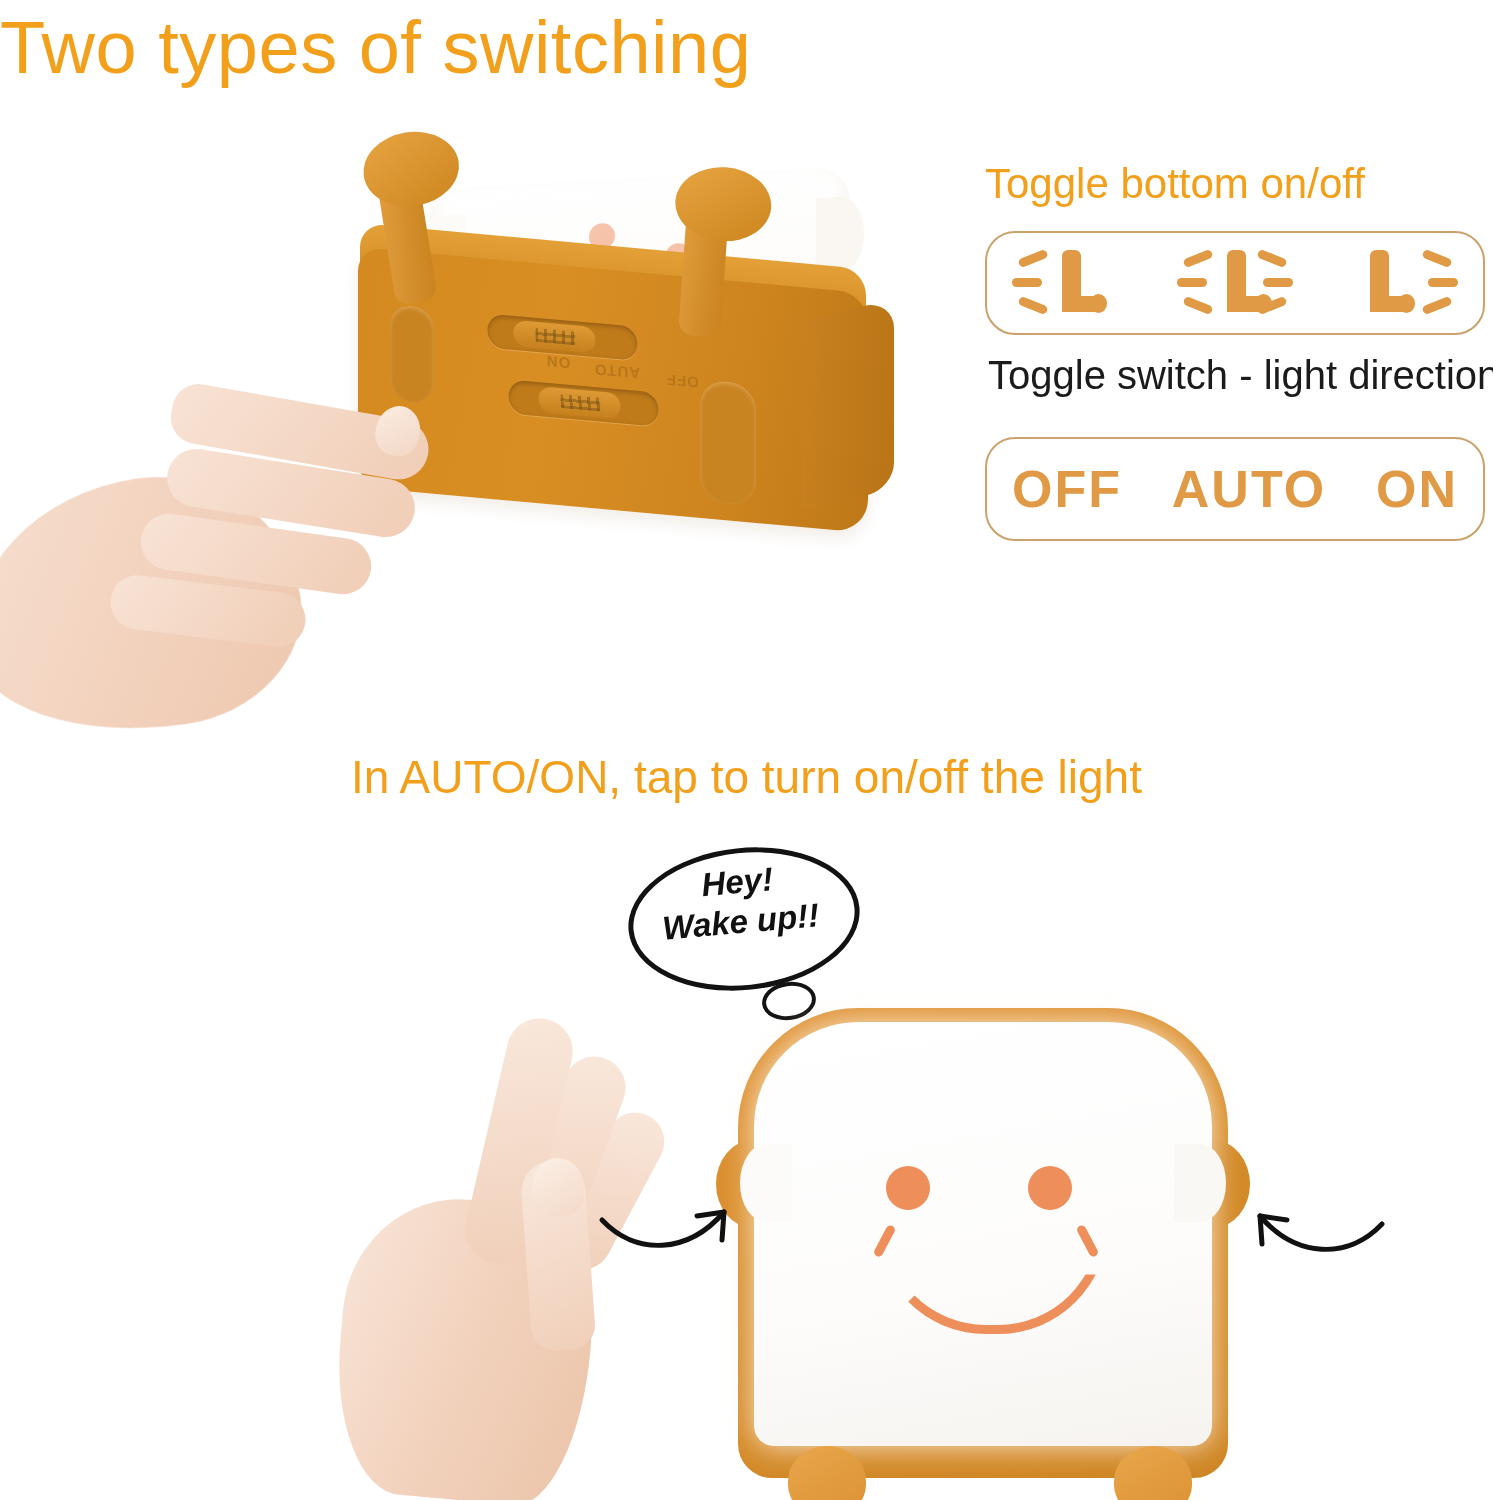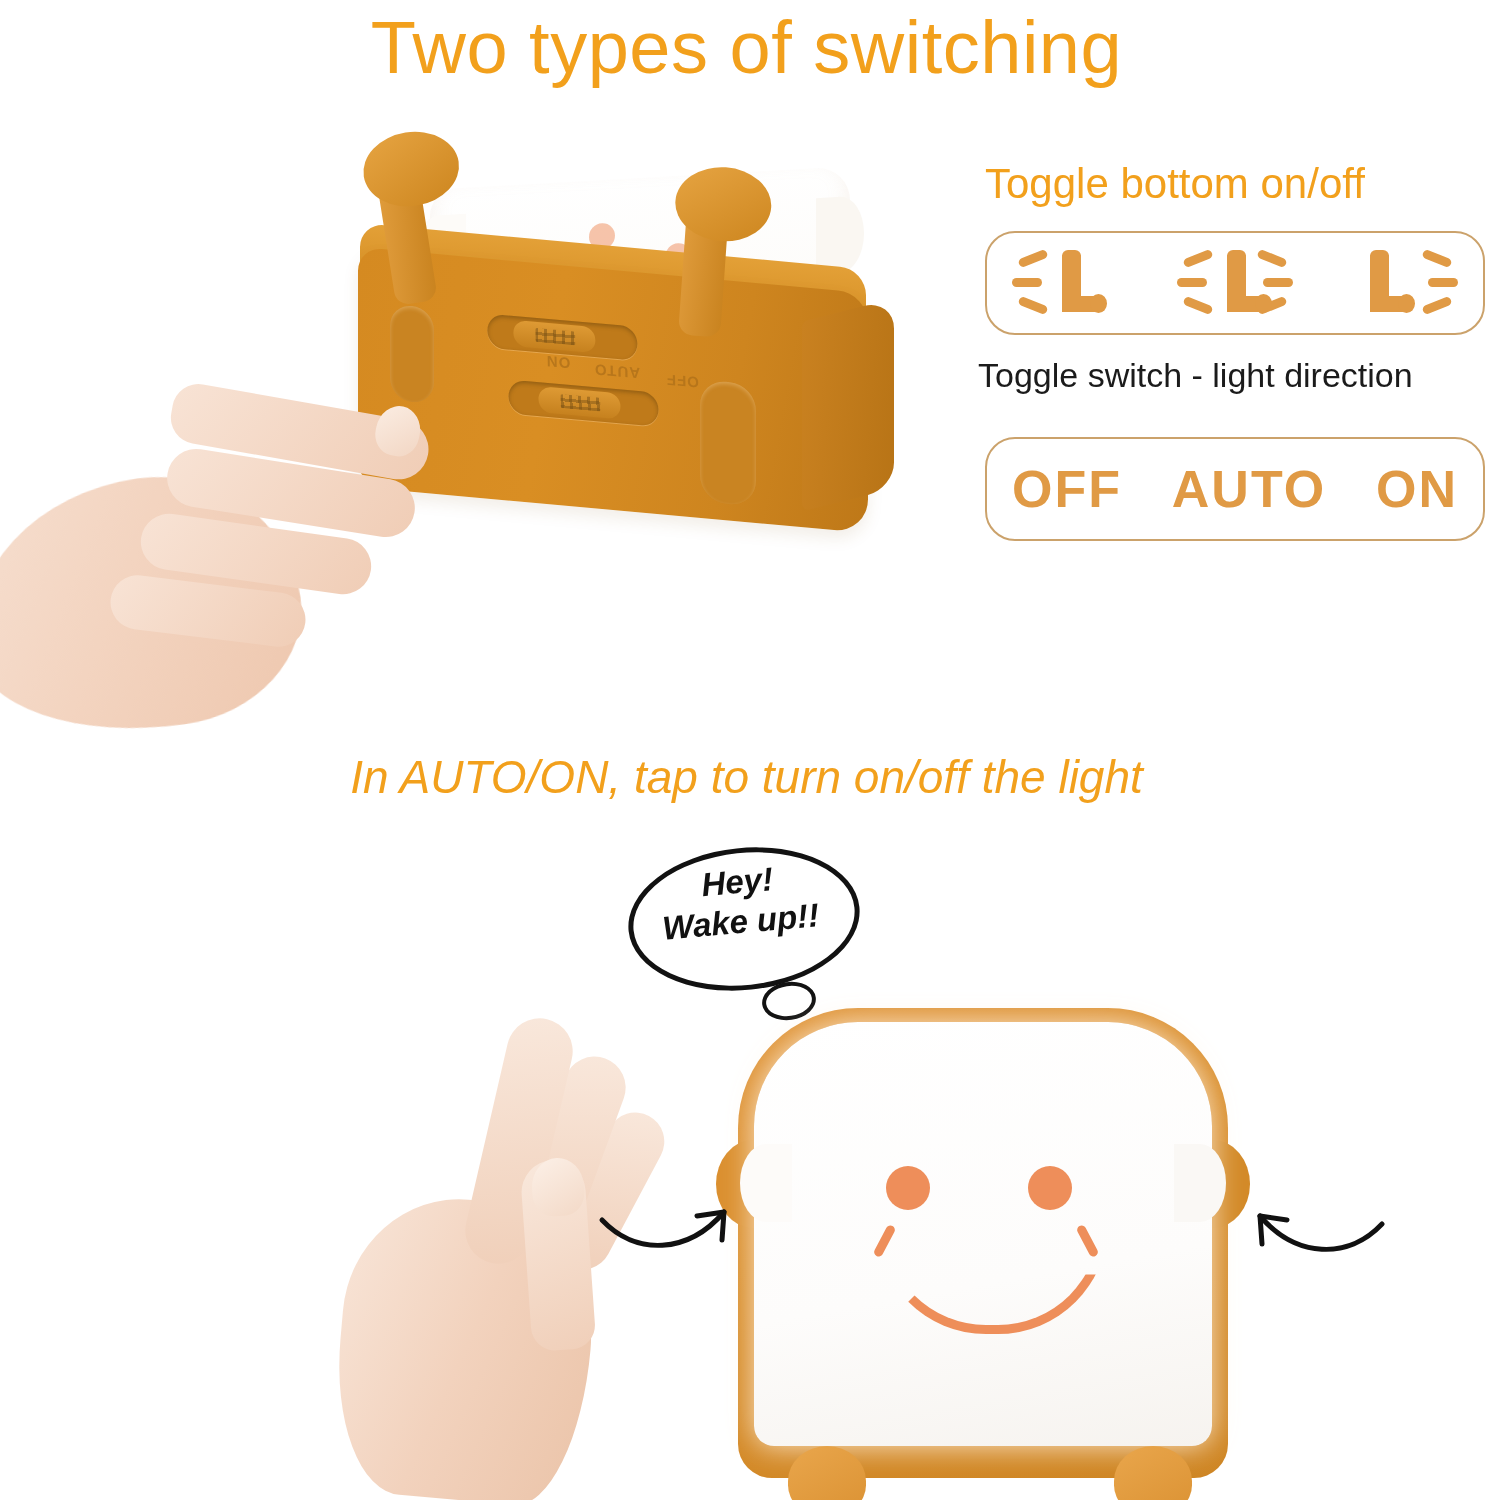--- a/index.html
+++ b/index.html
@@ -10,52 +10,51 @@
     font-family:"Liberation Sans", sans-serif;
     position:relative;
     overflow:hidden;
     -webkit-font-smoothing:antialiased;
   }
   .stage{position:absolute;inset:0;}
 
   
   .title{
     position:absolute;left:0;top:2px;width:1493px;
-    text-align:center;
+    text-align:left;
     font-size:74px;line-height:92px;
     color:#F2A01C;
     letter-spacing:.5px;
     white-space:nowrap;
   }
   .subtitle{
     position:absolute;left:0;top:748px;width:1493px;
     text-align:center;
     font-size:46px;line-height:58px;
     color:#F2A01C;
     white-space:nowrap;
-    font-style:italic;
   }
 
   
   .rightcol{position:absolute;left:960px;top:155px;width:533px;}
   .rc-head{
     font-size:42px;line-height:58px;color:#F2A01C;
     margin:0 0 18px 25px;white-space:nowrap;
   }
   .rc-box{
     border:2px solid #CBA26B;border-radius:30px;
     background:#fff;
     height:104px;
     margin:0 8px 0 25px;
     display:flex;align-items:center;justify-content:space-around;
     box-sizing:border-box;
   }
   .rc-cap{
-    font-size:34px;line-height:52px;color:#1b1b1b;
-    margin:14px 0 0 18px;white-space:nowrap;
+    font-size:40px;line-height:52px;color:#1b1b1b;
+    margin:14px 0 0 28px;white-space:nowrap;
   }
   .rc-gap{height:36px;}
 
   
   .lampglyph{position:relative;width:128px;height:74px;}
   .lampglyph .post{
     position:absolute;left:56px;top:4px;width:19px;height:62px;
     background:#E09A45;border-radius:6px;
   }
   .lampglyph .foot{

